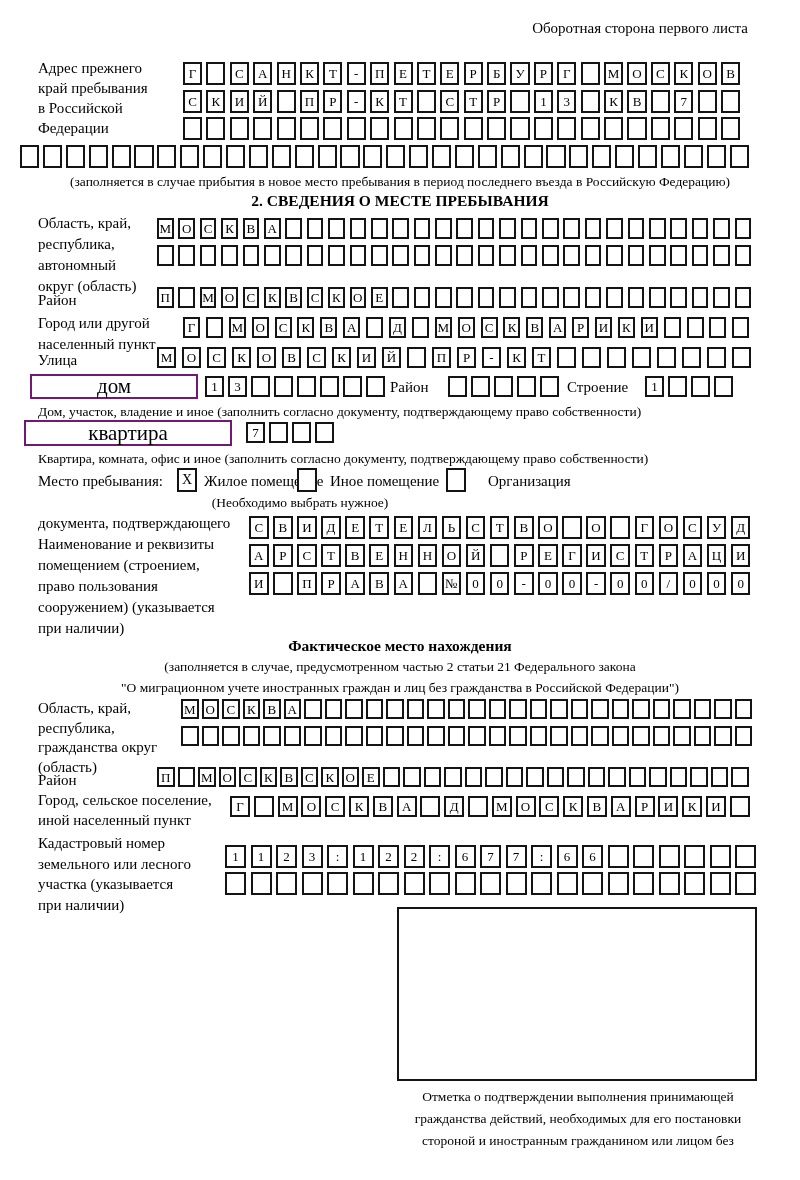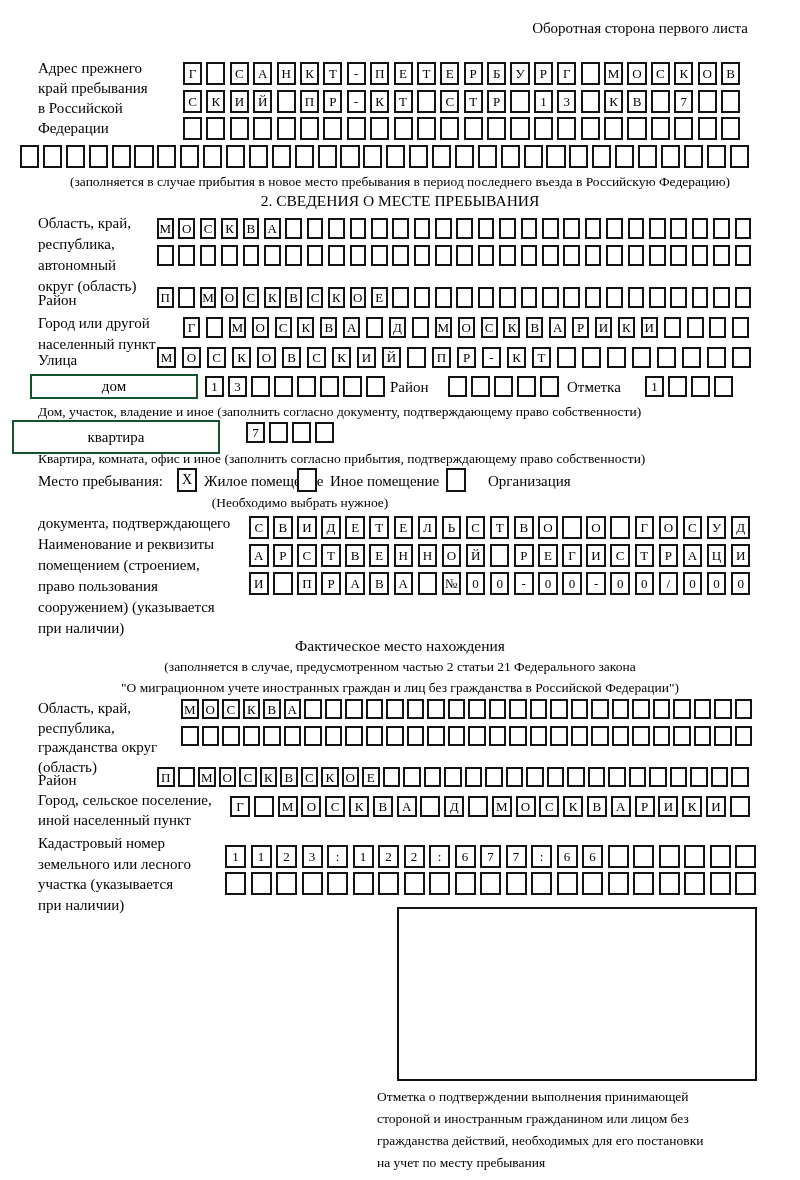--- a/index.html
+++ b/index.html
@@ -5,40 +5,40 @@
   *{margin:0;padding:0;box-sizing:border-box}
   html,body{background:#fff}
   body{
     width:800px;height:1180px;position:relative;overflow:hidden;
     font-family:"Liberation Serif","DejaVu Serif",serif;color:#000;
   }
   .abs{position:absolute}
   .lbl{font-size:15px;line-height:20px;white-space:nowrap}
   .cap{font-size:13.5px;line-height:18px;white-space:nowrap}
   .center{left:0;width:800px;text-align:center}
-  .bold{font-weight:normal}
+  .bold{font-weight:bold}
   .cells{position:absolute;display:flex}
   .cell{
     flex:0 0 auto;border:2px solid #141414;background:#fff;height:23px;
     display:flex;align-items:center;justify-content:center;
     font-size:13px;line-height:1;
   }
   .ga{gap:4.3px}      .ga .cell{width:19.1px;height:23px}
   .ga4{gap:3.8px}     .ga4 .cell{width:19.1px;height:23px}
   .gb{gap:4.8px}      .gb .cell{width:16.6px;height:21px}
   .gcity{gap:5.9px}   .gcity .cell{width:17px;height:21px}
   .gstreet{gap:6px}   .gstreet .cell{width:19px;height:21px}
   .ghouse{gap:4px}    .ghouse .cell{width:19px;height:21px}
   .gdoc{gap:4.6px}    .gdoc .cell{width:19.5px;height:23px}
   .gfr{gap:3px}       .gfr .cell{width:17.5px;height:20px}
   .gfc{gap:3.8px}     .gfc .cell{width:20px;height:21px}
   .gk{gap:4.5px}      .gk .cell{width:21px;height:23px}
   .wbox{
-    position:absolute;border:2px solid #14532d;background:#fff;
-    display:flex;align-items:center;justify-content:center;font-size:15px;
+    position:absolute;border:2px solid #701a75;background:#fff;
+    display:flex;align-items:center;justify-content:center;font-size:21px;
   }
   .chk{
     position:absolute;width:20px;height:24px;border:2px solid #141414;
     display:flex;align-items:center;justify-content:center;font-size:14px;background:#fff;
   }
 </style>
 </head>
 <body>
 
 <div class="abs lbl" style="top:18px;right:52px">Оборотная сторона первого листа</div>
@@ -336,37 +336,37 @@
     <span class="cell"></span>
   </div>
 <div class="abs lbl" style="left:390px;top:377px">Район</div>
 <div class="cells ghouse" style="left:448px;top:376px">
     <span class="cell"></span>
     <span class="cell"></span>
     <span class="cell"></span>
     <span class="cell"></span>
     <span class="cell"></span>
   </div>
-<div class="abs lbl" style="left:567px;top:377px">Отметка</div>
+<div class="abs lbl" style="left:567px;top:377px">Строение</div>
 <div class="cells ghouse" style="left:645px;top:376px">
     <span class="cell">1</span>
     <span class="cell"></span>
     <span class="cell"></span>
     <span class="cell"></span>
   </div>
 <div class="abs cap" style="left:38px;top:403px">Дом, участок, владение и иное (заполнить согласно документу, подтверждающему право собственности)</div>
 
-<div class="wbox" style="left:12px;top:420px;width:208px;height:34px">квартира</div>
+<div class="wbox" style="left:24px;top:420px;width:208px;height:26px">квартира</div>
 <div class="cells ghouse" style="left:246px;top:422px">
     <span class="cell">7</span>
     <span class="cell"></span>
     <span class="cell"></span>
     <span class="cell"></span>
   </div>
-<div class="abs cap" style="left:38px;top:450px">Квартира, комната, офис и иное (заполнить согласно прибытия, подтверждающему право собственности)</div>
+<div class="abs cap" style="left:38px;top:450px">Квартира, комната, офис и иное (заполнить согласно документу, подтверждающему право собственности)</div>
 
 <div class="abs lbl" style="left:38px;top:471px">Место пребывания:</div>
 <div class="chk" style="left:177px;top:468px">
     <span>X</span>
   </div>
 <div class="abs lbl" style="left:204px;top:471px">Жилое помещение</div>
 <div class="chk" style="left:297px;top:468px">
     <span></span>
   </div>
 <div class="abs lbl" style="left:330px;top:471px">Иное помещение</div>
@@ -634,18 +634,17 @@
     <span class="cell"></span>
     <span class="cell"></span>
     <span class="cell"></span>
     <span class="cell"></span>
     <span class="cell"></span>
     <span class="cell"></span>
     <span class="cell"></span>
   </div>
 
 <div class="abs" style="left:397px;top:907px;width:360px;height:174px;border:2px solid #141414;background:#fff"></div>
-<div class="abs" style="left:377px;top:1086px;width:402px;text-align:left">
+<div class="abs" style="left:377px;top:1086px;width:402px;text-align:center">
   <div class="cap" style="line-height:22px;white-space:nowrap">Отметка о подтверждении выполнения принимающей</div>
+  <div class="cap" style="line-height:22px;white-space:nowrap">гражданства действий, необходимых для его постановки</div>
   <div class="cap" style="line-height:22px;white-space:nowrap">стороной и иностранным гражданином или лицом без</div>
-  <div class="cap" style="line-height:22px;white-space:nowrap">гражданства действий, необходимых для его постановки</div>
-  <div class="cap" style="line-height:22px;white-space:nowrap">на учет по месту пребывания</div>
 </div>
 
 </body></html>

